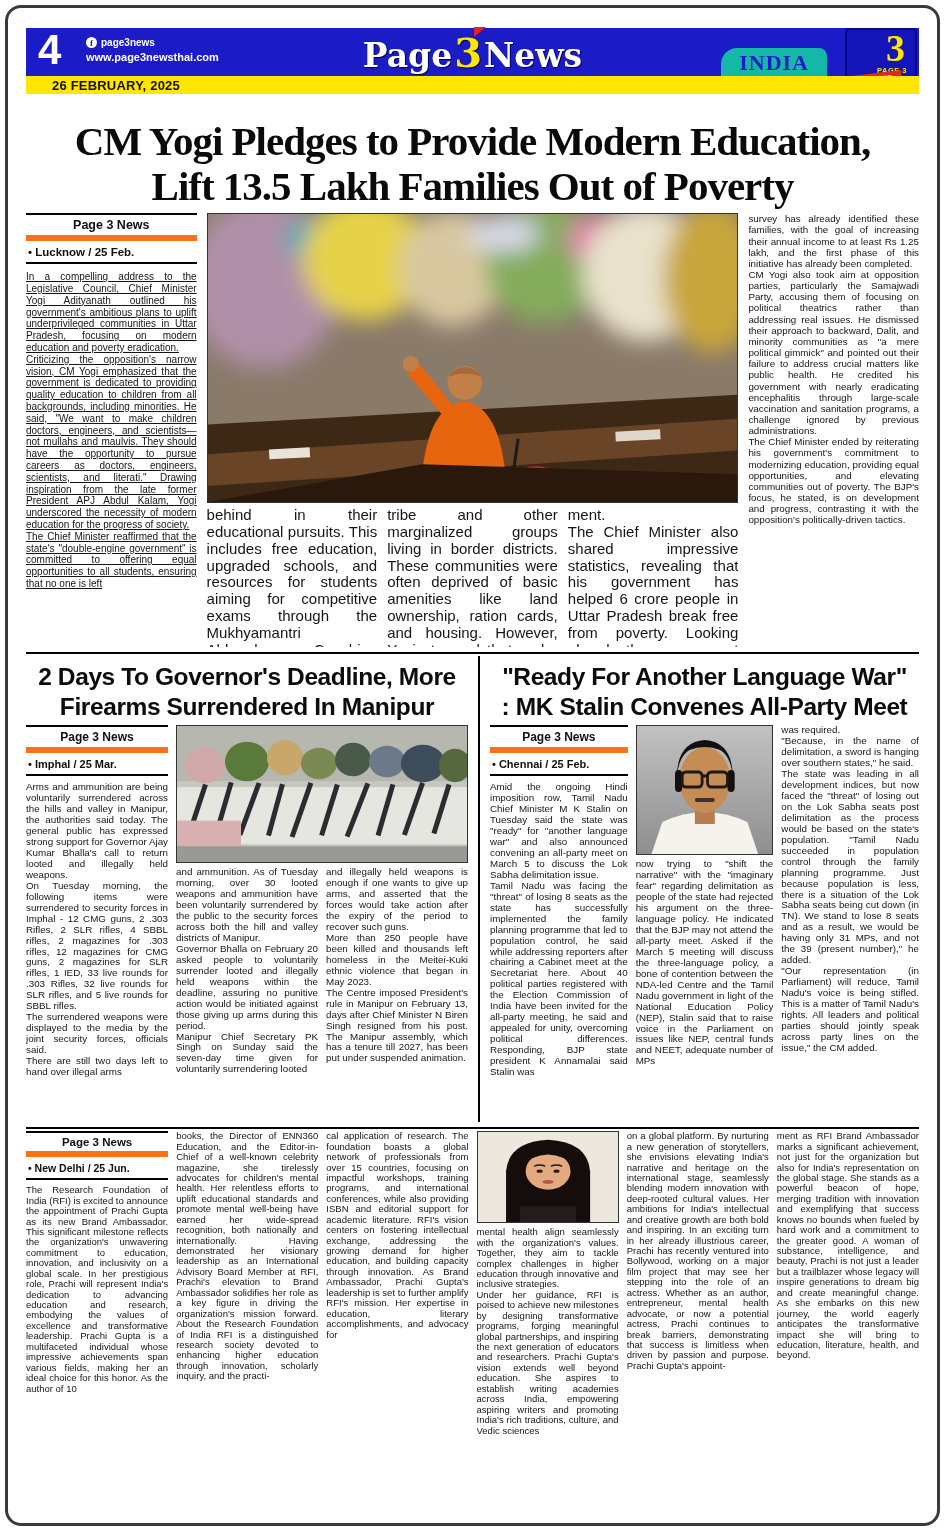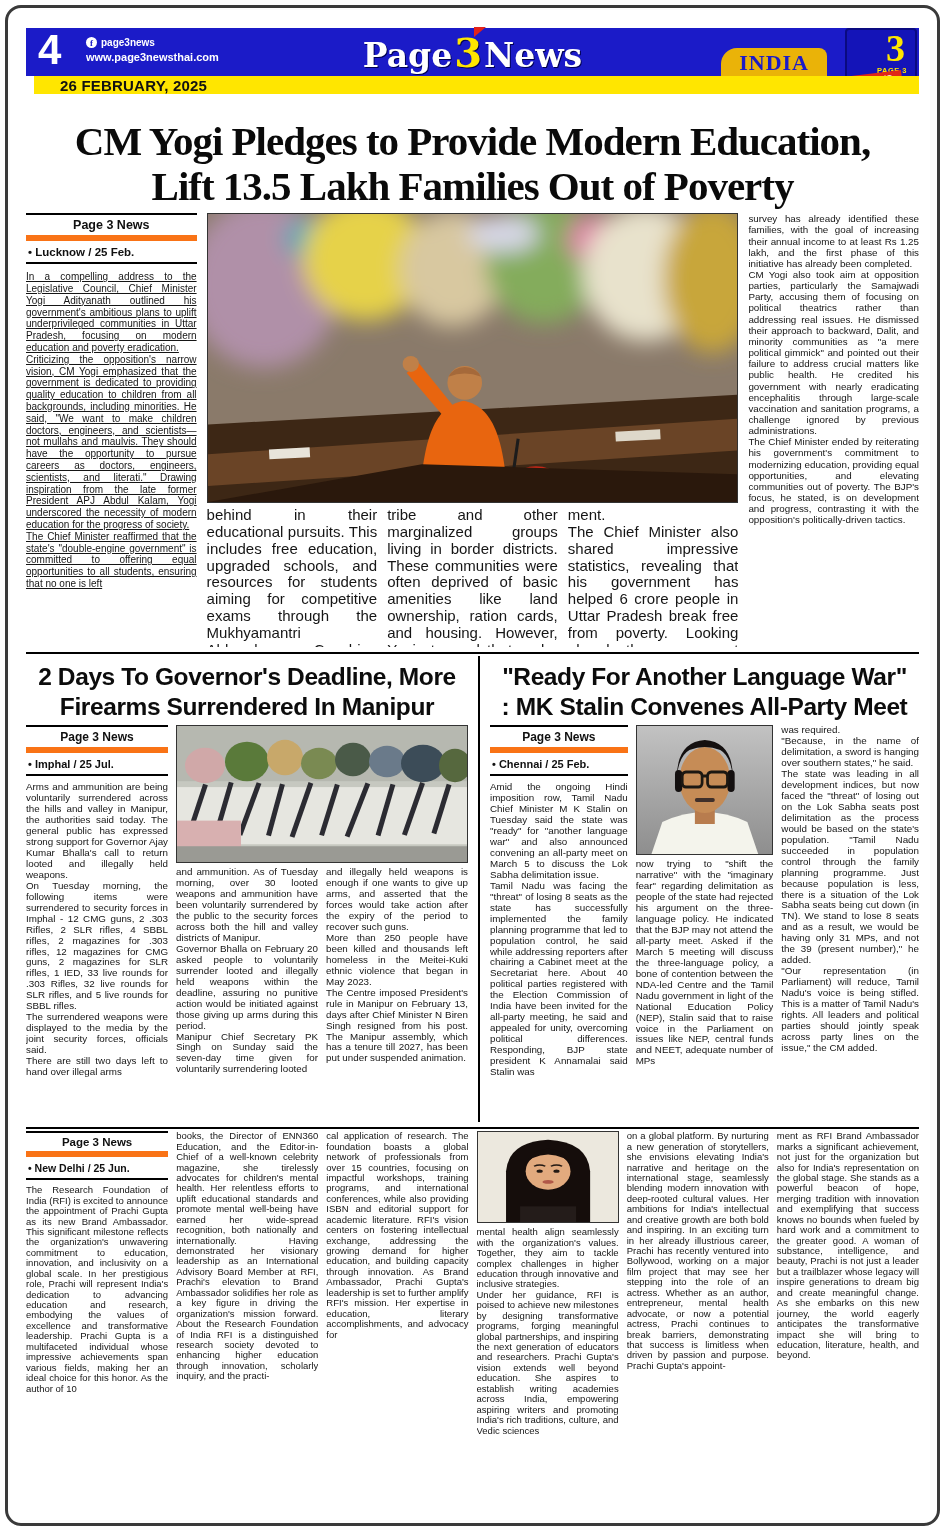--- a/index.html
+++ b/index.html
@@ -4,31 +4,31 @@
 <style>
   * { box-sizing: border-box; margin: 0; padding: 0; }
   html,body { background:#ffffff; }
   body { width:945px; height:1531px; font-family:"Liberation Sans", sans-serif; color:#101010; }
   .page { width:945px; height:1531px; padding:5px; }
   .frame { height:100%; border:3px solid #3a3a3a; border-radius:16px; padding:14px 18px 10px; overflow:hidden; background:#fff; }
 
   
   .banner { position:relative; height:66px; margin-top:6px; }
   .banner-blue { position:absolute; inset:0 0 18px 0; background:#1b1bc8; }
-  .date-strip { position:absolute; left:8px; right:0; bottom:0; height:18px; background:#ffe600; display:flex; align-items:center; padding-left:26px; font-weight:bold; font-size:15px; color:#111111; letter-spacing:0.2px; }
+  .date-strip { position:absolute; left:0; right:0; bottom:0; height:18px; background:#ffe600; display:flex; align-items:center; padding-left:26px; font-weight:bold; font-size:13px; color:#111111; letter-spacing:0.2px; }
   .page-num { position:absolute; left:12px; top:1px; color:#fff; font-size:42px; font-weight:bold; line-height:1; }
   .site-lines { position:absolute; left:60px; top:9px; color:#fff; }
   .social-line { font-size:10px; font-weight:bold; display:flex; gap:4px; align-items:center; }
   .fb-icon { width:11px; height:11px; border-radius:50%; background:#fff; color:#1b1bc8; font-size:9px; font-weight:bold; display:inline-flex; align-items:center; justify-content:center; font-family:"Liberation Serif", serif; }
   .website { font-size:11px; font-weight:bold; margin-top:3px; }
   .masthead { position:absolute; left:0; right:0; top:3px; text-align:center; color:#fff; font-family:"DejaVu Serif", serif; font-weight:bold; font-size:33px; line-height:1.1; text-shadow:1px 1px 0 #000050; }
   .mh-3wrap { position:relative; display:inline-block; padding:0 2px; }
   .mh2 { color:#ffe600; font-size:40px; }
   .mh-flag { position:absolute; top:-4px; right:-2px; width:0; height:0; border-left:12px solid #e32219; border-bottom:10px solid transparent; }
-  .india-tab { position:absolute; right:92px; bottom:18px; background:#eab308; color:#1b1bc8; font-family:"Liberation Serif", serif; font-weight:bold; font-size:22px; line-height:1; padding:4px 18px 2px; border-radius:16px 8px 0 0; letter-spacing:1px; }
+  .india-tab { position:absolute; right:92px; bottom:18px; background:#14b8a6; color:#1b1bc8; font-family:"Liberation Serif", serif; font-weight:bold; font-size:22px; line-height:1; padding:4px 18px 2px; border-radius:16px 8px 0 0; letter-spacing:1px; }
   .logo-box { position:absolute; right:2px; top:0; bottom:0; width:72px; background:#1414b8; border:2px solid #0a0a80; border-radius:4px; color:#fff; overflow:hidden; }
   .logo-digit { position:absolute; right:10px; top:-4px; color:#ffe600; font-size:38px; font-weight:bold; font-family:"Liberation Serif", serif; }
   .logo-small { position:absolute; right:8px; top:36px; font-size:7.5px; font-weight:bold; color:#ffe600; letter-spacing:0.5px; }
   .logo-ribbon { position:absolute; left:5px; bottom:5px; background:#e02818; color:#fff; font-style:italic; font-weight:bold; font-size:10.5px; padding:1px 9px; transform:rotate(-7deg); }
 
   
   .lead-hl { text-align:center; font-family:"Liberation Serif", serif; font-weight:bold; color:#0a0a0a; font-size:41px; line-height:1.1; letter-spacing:-1px; white-space:nowrap; margin:25px 0 4px; }
   .mid-hl { text-align:center; font-weight:bold; font-size:24.5px; line-height:1.2; letter-spacing:-0.4px; white-space:nowrap; margin:6px 0 4px; color:#0c0c0c; }
   .bot-hl { text-align:center; font-weight:bold; font-size:20.5px; white-space:nowrap; margin:6px 0 5px; letter-spacing:-0.3px; color:#0c0c0c; }
 
@@ -179,21 +179,21 @@
     <div class="mid-row">
 
       <section class="mid-left">
         <h2 class="mid-hl">
           <div>2 Days To Governor's Deadline, More</div>
           <div>Firearms Surrendered In Manipur</div>
         </h2>
         <div class="mid-grid mani-grid">
           <div class="gc1">
             <div class="src-head">Page 3 News</div>
-            <div class="dateline">• Imphal / 25 Jul.</div>
+            <div class="dateline">• Imphal / 25 Mar.</div>
             <div class="body">Arms and ammunition are being voluntarily surrendered across the hills and valley in Manipur, the authorities said today. The general public has expressed strong support for Governor Ajay Kumar Bhalla's call to return looted and illegally held weapons.
 On Tuesday morning, the following items were surrendered to security forces in Imphal - 12 CMG guns, 2 .303 Rifles, 2 SLR rifles, 4 SBBL rifles, 2 magazines for .303 rifles, 12 magazines for CMG guns, 2 magazines for SLR rifles, 1 IED, 33 live rounds for .303 Rifles, 32 live rounds for SLR rifles, and 5 live rounds for SBBL rifles.
 The surrendered weapons were displayed to the media by the joint security forces, officials said.
 There are still two days left to hand over illegal arms</div>
           </div>
           <div class="mani-photo photo">
             <svg viewBox="0 0 290 138" preserveAspectRatio="none">
               <rect width="290" height="138" fill="#c6c8c0"></rect>
               <rect x="0" y="0" width="290" height="56" fill="#b6b8b0"></rect>
               <ellipse cx="28" cy="40" rx="20" ry="18" fill="#d0a8a8"></ellipse>

